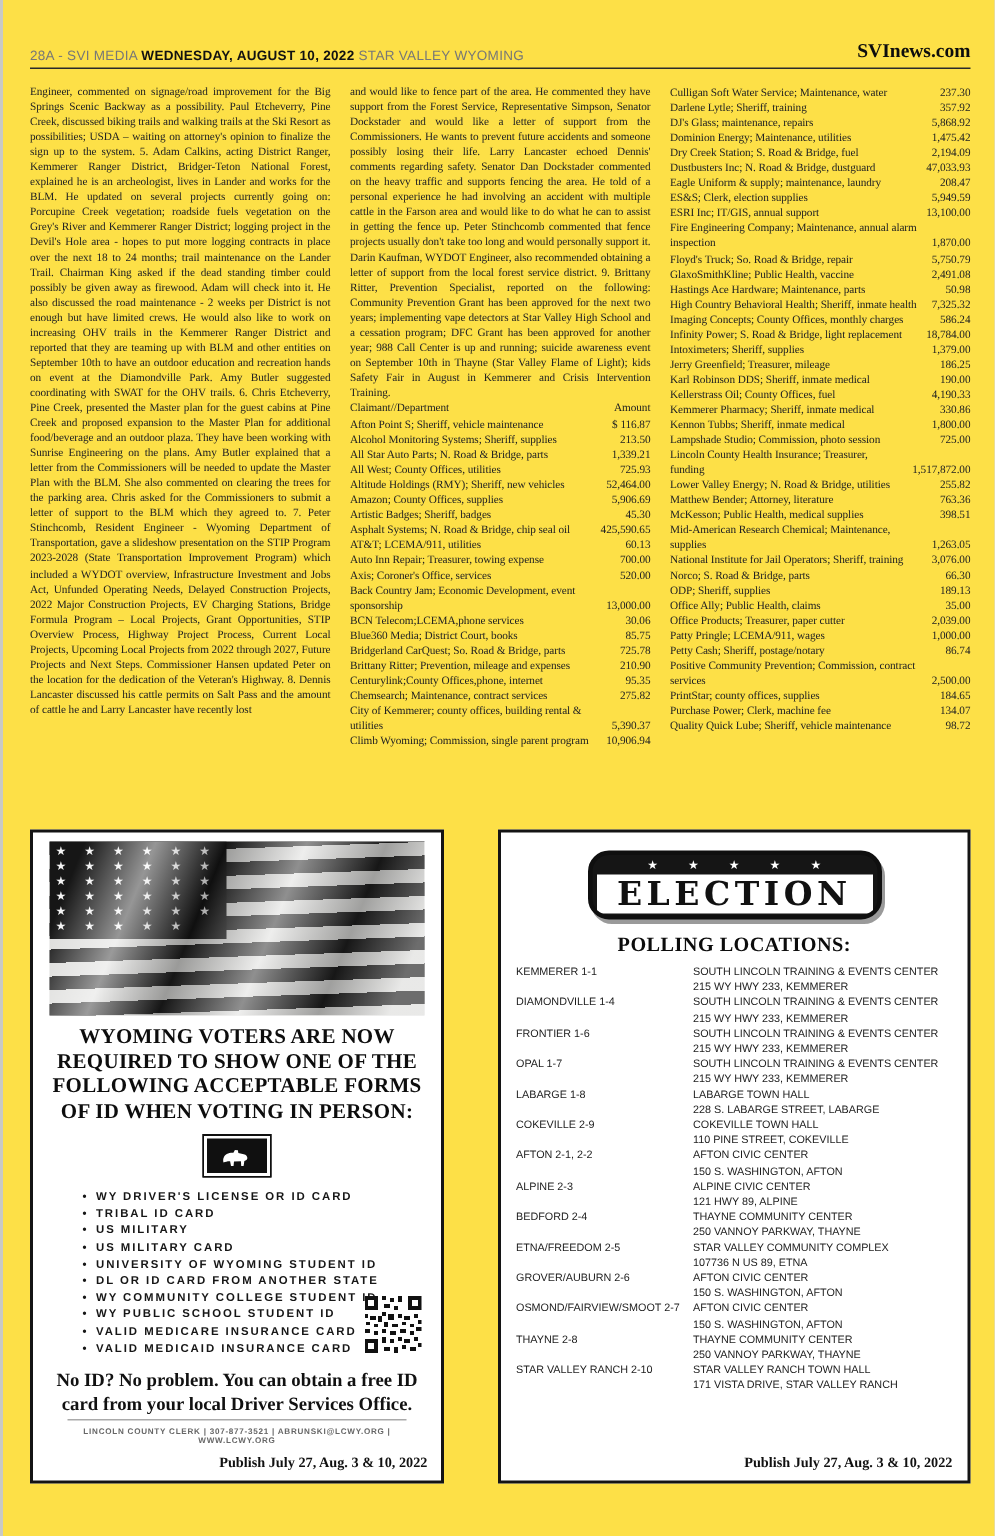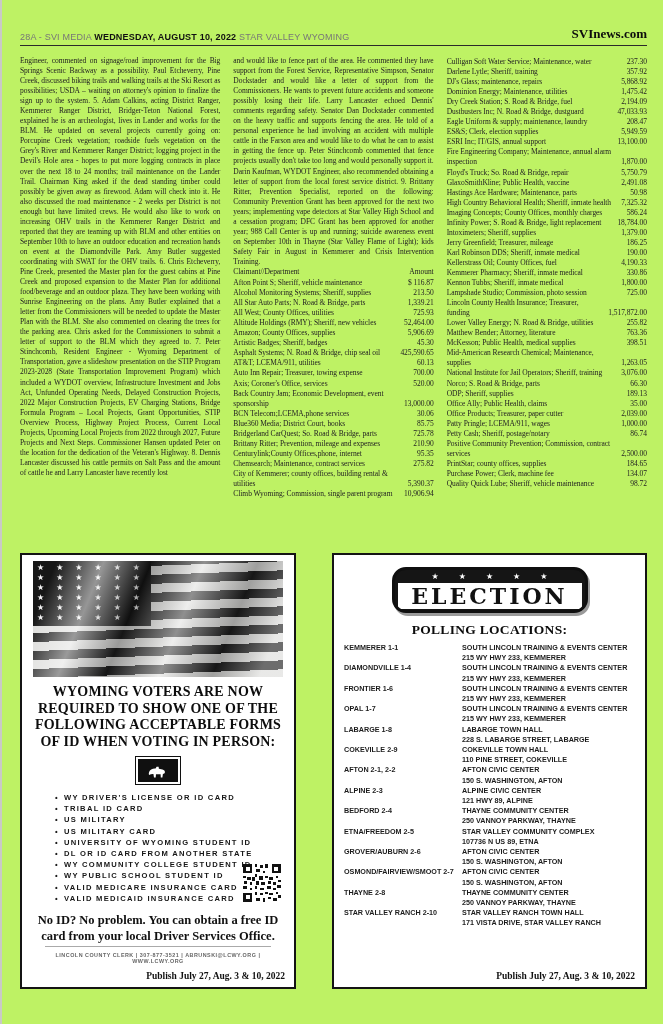--- a/index.html
+++ b/index.html
@@ -1,19 +1,19 @@
 <!DOCTYPE html>
 <html><head>
 <meta charset="utf-8">
 <style>
   * { margin:0; padding:0; box-sizing:border-box; }
   html,body { background:#d9d9d6; }
   .page {
     position:relative; width:663px; height:1024px; margin:0 auto;
-    background:#bef264; color:#1b1b1b; overflow:hidden;
+    background:#fde047; color:#1b1b1b; overflow:hidden;
     font-family:"Liberation Serif", serif;
     border-left:2px solid #c9c9c5;
   }
   
   .masthead {
     position:absolute; top:26px; left:18px; width:627px;
     display:flex; justify-content:space-between; align-items:flex-end;
     border-bottom:1.5px solid #2a2a2a; padding-bottom:3px;
     font-family:"Liberation Sans", sans-serif;
   }
@@ -70,21 +70,21 @@
   .sign-stars { color:#fff; text-align:center; font-size:8px; letter-spacing:9px;
                 padding:2px 0 1px; text-indent:9px; }
   .sign-election { background:#fff; color:#111; margin:1px 3px; text-align:center;
                    font-family:"DejaVu Serif",serif; font-weight:bold; font-size:22px;
                    letter-spacing:3px; line-height:26px; }
   .sign-day { color:#fff; text-align:center; font-family:"DejaVu Serif",serif; font-weight:bold;
               font-size:19px; letter-spacing:6px; line-height:24px; }
   .sign-day .st { font-size:9px; vertical-align:3px; letter-spacing:0; }
   .polling-heading { font-family:Liberation Serif, serif; font-weight:bold; font-size:13.5px;
                      text-align:center; margin-top:9px; letter-spacing:.3px; color:#0c0c0c; }
-  .polling { margin-top:5px; font-family:"Liberation Sans",sans-serif; font-weight:bold;
+  .polling { margin-top:5px; font-family:"Liberation Sans",sans-serif; font-weight:normal;
              font-size:7.2px; line-height:10.2px; color:#1c1c1c; }
   .ploc { display:flex; }
   .ploc .p { width:118px; padding-right:4px; flex:none; }
   .ploc .loc { flex:1; }
   .ad-right-footer { margin-top:auto; }
 </style>
 </head>
 <body>
 
 <div class="page">

